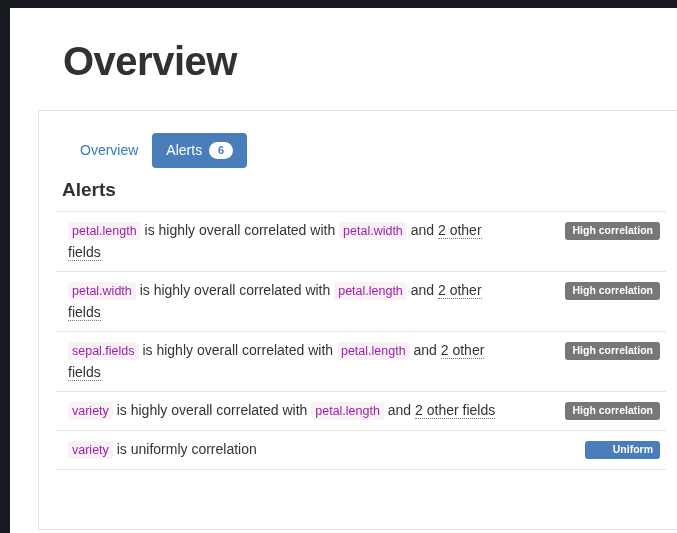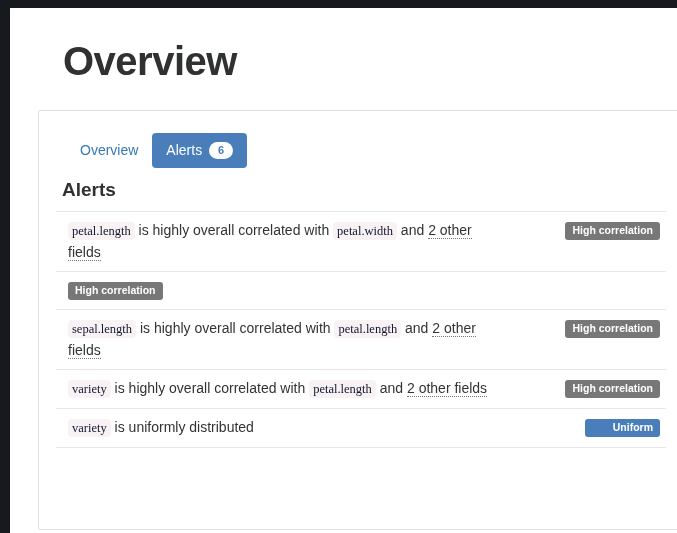--- a/index.html
+++ b/index.html
@@ -134,23 +134,23 @@
   }
   .alert-text {
     flex: 1 1 auto;
     font-size: 14px;
     line-height: 21px;
     color: #333333;
     padding-right: 10px;
     max-width: 440px;
   }
   code.var {
-    font-family: Liberation Serif, serif;
+    font-family: Liberation Sans, sans-serif;
     font-size: 12.5px;
-    color: #0f172a;
+    color: #a21caf;
     background: #f9f2f4;
     padding: 2px 4px;
     border-radius: 4px;
     white-space: nowrap;
   }
   a.link {
     color: #337ab7;
     text-decoration: none;
     cursor: pointer;
   }
@@ -200,31 +200,32 @@
       </ul>
 
     <div class="panel-body">
       <h2 class="section-title">Alerts</h2>
       <ul class="alert-list" id="alert-list">
           <li class="alert-row">
             <div class="alert-text"><code class="var">petal.length</code><span> is highly overall correlated with </span><code class="var">petal.width</code><span> and </span><span class="abbr">2 other fields</span></div>
             <div class="badge-cell"><span class="alert-badge secondary">High correlation</span></div>
           </li>
           <li class="alert-row">
-            <div class="badge-cell"><span class="alert-badge secondary">High correlation</span></div>
-          </li>
-          <li class="alert-row">
-            <div class="alert-text"><code class="var">sepal.length</code><span> is highly overall correlated with </span><code class="var">petal.length</code><span> and </span><span class="abbr">2 other fields</span></div>
+            <div class="alert-text"><code class="var">petal.width</code><span> is highly overall correlated with </span><code class="var">petal.length</code><span> and </span><span class="abbr">2 other fields</span></div>
+            <div class="badge-cell"><span class="alert-badge secondary">High correlation</span></div>
+          </li>
+          <li class="alert-row">
+            <div class="alert-text"><code class="var">sepal.fields</code><span> is highly overall correlated with </span><code class="var">petal.length</code><span> and </span><span class="abbr">2 other fields</span></div>
             <div class="badge-cell"><span class="alert-badge secondary">High correlation</span></div>
           </li>
           <li class="alert-row">
             <div class="alert-text"><code class="var">variety</code><span> is highly overall correlated with </span><code class="var">petal.length</code><span> and </span><span class="abbr">2 other fields</span></div>
             <div class="badge-cell"><span class="alert-badge secondary">High correlation</span></div>
           </li>
           <li class="alert-row">
-            <div class="alert-text"><code class="var">variety</code><span> is uniformly distributed</span></div>
+            <div class="alert-text"><code class="var">variety</code><span> is uniformly correlation</span></div>
             <div class="badge-cell"><span class="alert-badge primary">Uniform</span></div>
           </li>
         </ul>
     </div>
 
   </div>
 </div>
 
 </body></html>

